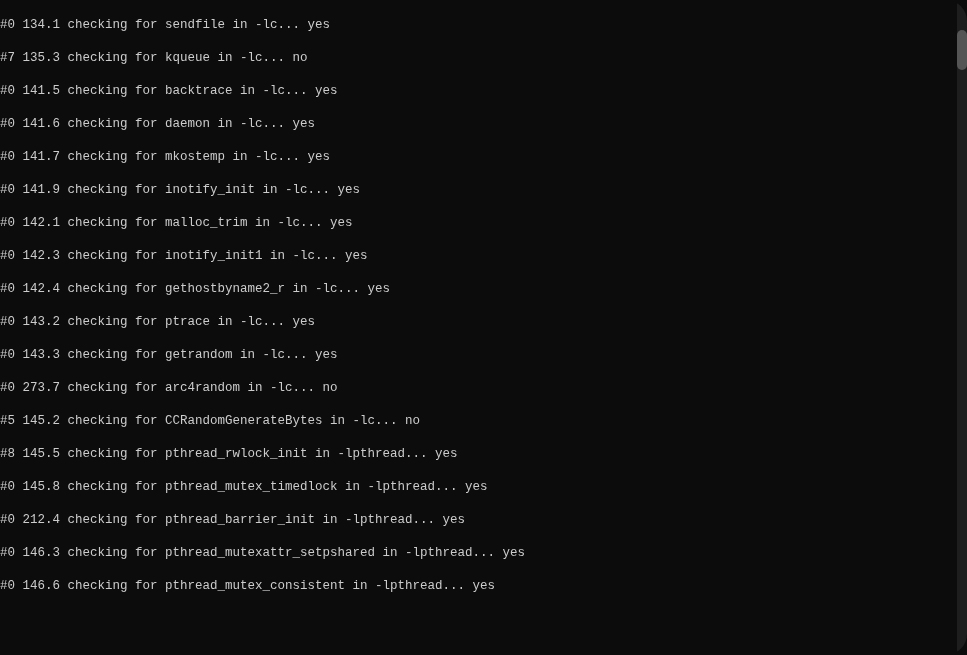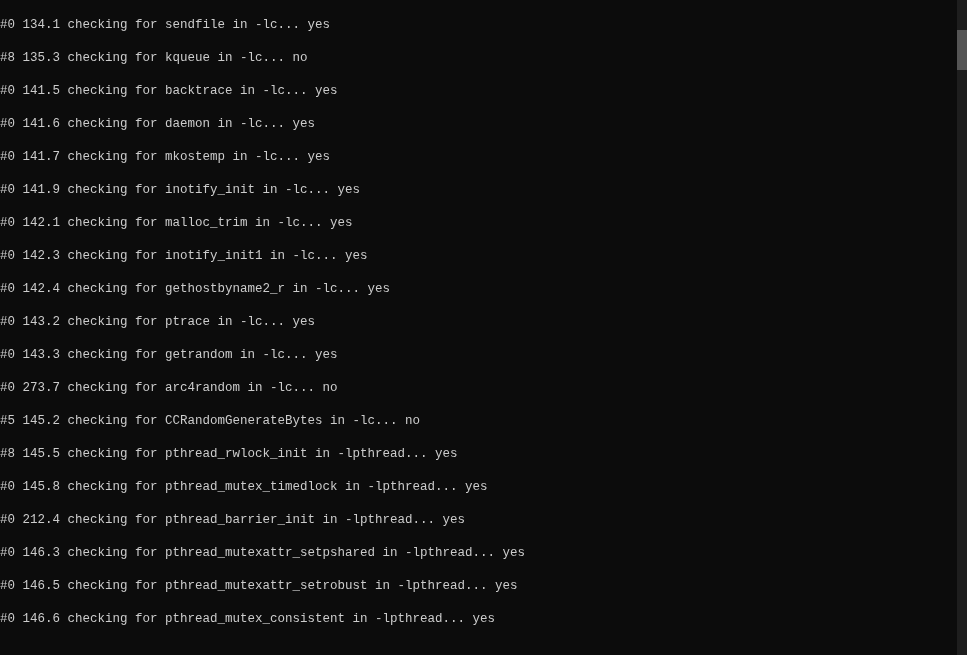--- a/index.html
+++ b/index.html
@@ -1,18 +1,19 @@
 <!DOCTYPE html>
 <html><head>
   <meta charset="utf-8">
   <style>
     * {
       margin: 0;
       padding: 0;
       box-sizing: border-box;
+      border-radius: 21px;
     }
     body {
       background-color: #0c0c0c;
       color: #cccccc;
       font-family: "Consolas", "Courier New", monospace;
       font-size: 12.5px;
       line-height: 16.5px;
       width: 967px;
       height: 655px;
       overflow: hidden;
@@ -44,37 +45,36 @@
       width: 10px;
       height: 40px;
       background-color: #555555;
     }
   </style>
 </head>
 <body>
 
 <div class="terminal">
 <span class="line">#0 134.1 checking for sendfile in -lc... yes</span>
-<span class="line">#8 135.3 checking for kqueue in -lc... no</span>
+<span class="line">#7 135.3 checking for kqueue in -lc... no</span>
 <span class="line">#0 141.5 checking for backtrace in -lc... yes</span>
 <span class="line">#0 141.6 checking for daemon in -lc... yes</span>
 <span class="line">#0 141.7 checking for mkostemp in -lc... yes</span>
 <span class="line">#0 141.9 checking for inotify_init in -lc... yes</span>
 <span class="line">#0 142.1 checking for malloc_trim in -lc... yes</span>
 <span class="line">#0 142.3 checking for inotify_init1 in -lc... yes</span>
 <span class="line">#0 142.4 checking for gethostbyname2_r in -lc... yes</span>
 <span class="line">#0 143.2 checking for ptrace in -lc... yes</span>
 <span class="line">#0 143.3 checking for getrandom in -lc... yes</span>
 <span class="line">#0 273.7 checking for arc4random in -lc... no</span>
 <span class="line">#5 145.2 checking for CCRandomGenerateBytes in -lc... no</span>
 <span class="line">#8 145.5 checking for pthread_rwlock_init in -lpthread... yes</span>
 <span class="line">#0 145.8 checking for pthread_mutex_timedlock in -lpthread... yes</span>
 <span class="line">#0 212.4 checking for pthread_barrier_init in -lpthread... yes</span>
 <span class="line">#0 146.3 checking for pthread_mutexattr_setpshared in -lpthread... yes</span>
-<span class="line">#0 146.5 checking for pthread_mutexattr_setrobust in -lpthread... yes</span>
 <span class="line">#0 146.6 checking for pthread_mutex_consistent in -lpthread... yes</span>
 
 
 
 
 
 
 
 
 

